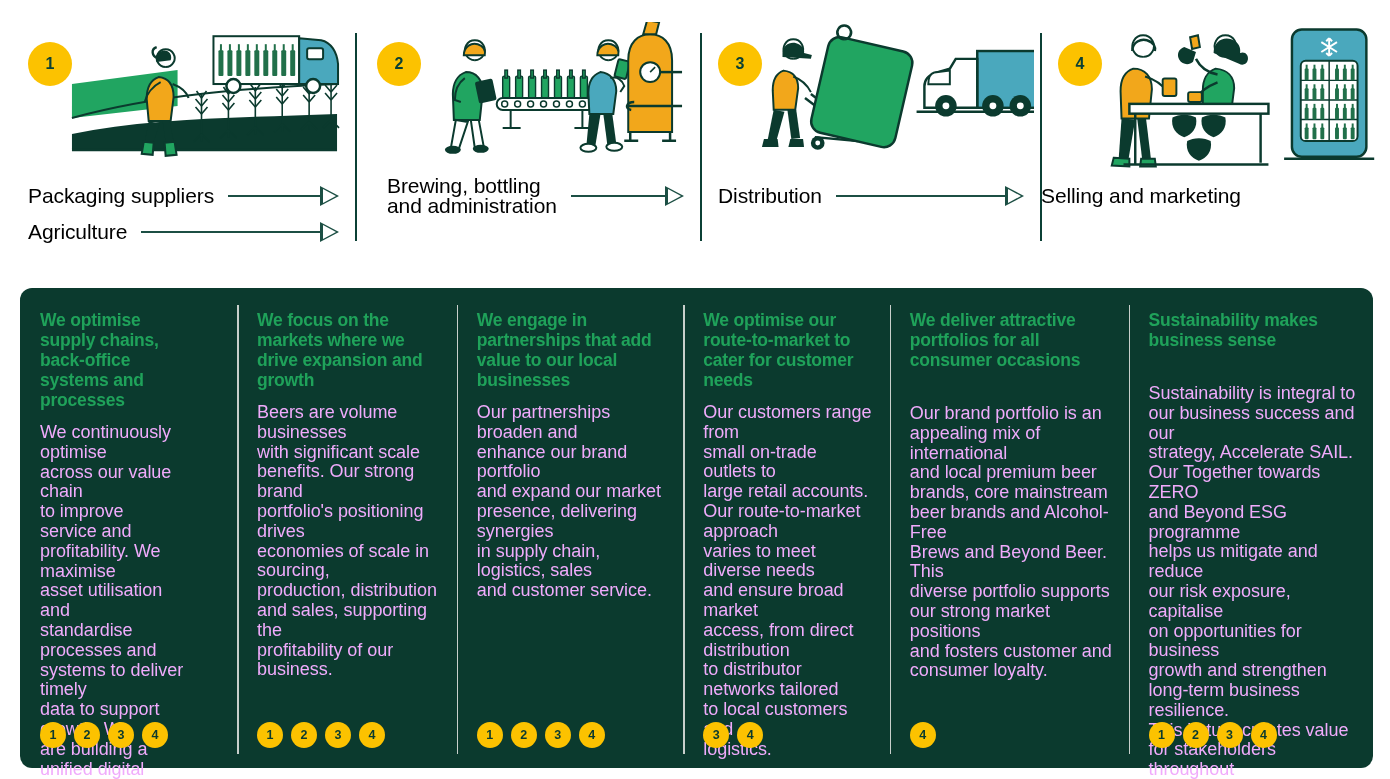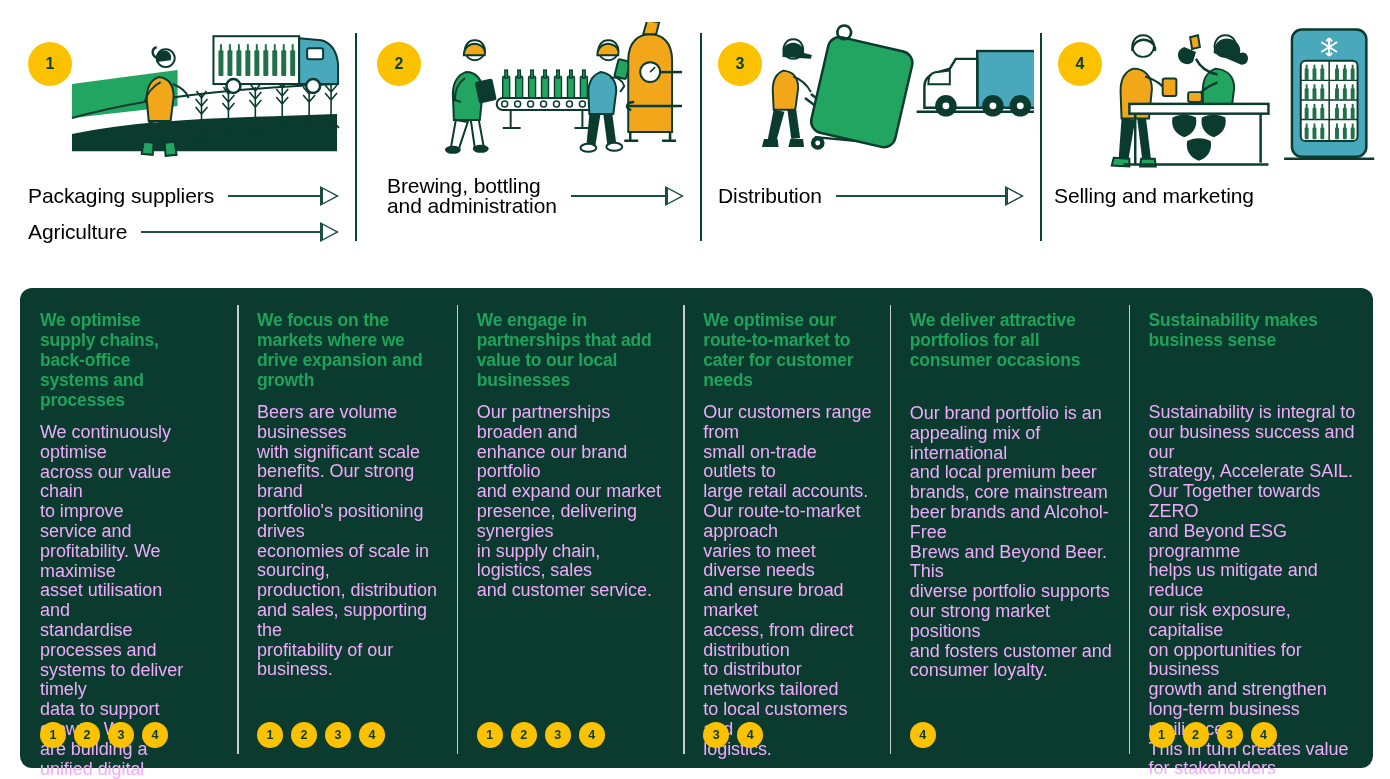--- a/index.html
+++ b/index.html
@@ -73,21 +73,21 @@
   .stage-art svg { width: 100%; height: 100%; display: block; }
 
   .stage-labels {
     position: absolute;
     left: 28px;
     right: 10px;
     top: 178px;
   }
   .stage-2 .stage-labels { left: 16px; margin-left: 16px; }
   .stage-3 .stage-labels { left: 18px; }
-  .stage-4 .stage-labels { left: 14px; }
+  .stage-4 .stage-labels { left: 1px; }
 
   .label-row {
     display: flex;
     align-items: center;
     height: 36px;
   }
   .label-text {
     color: #000000;
     font-size: 21px;
     font-weight: normal;
@@ -149,21 +149,21 @@
     box-sizing: border-box;
     padding: 22px 16px 0 20px;
     display: flex;
     flex-direction: column;
   }
   .pcol-0 { width: 188px; border-radius: 21px; }
   .pcol-1 { width: 230px; margin-left: 37px; }
   .pcol-2 { width: 237px; }
   .pcol-3 { width: 216px; }
   .pcol-4 { width: 250px; }
-  .pcol-5 { width: 256px; gap: 19px; }
+  .pcol-5 { width: 256px; }
 
   .pcol .col-divider {
     position: absolute;
     left: 0px;
     top: 17px;
     bottom: 14px;
     width: 1.5px;
     background: #c8cfcb;
   }
 

